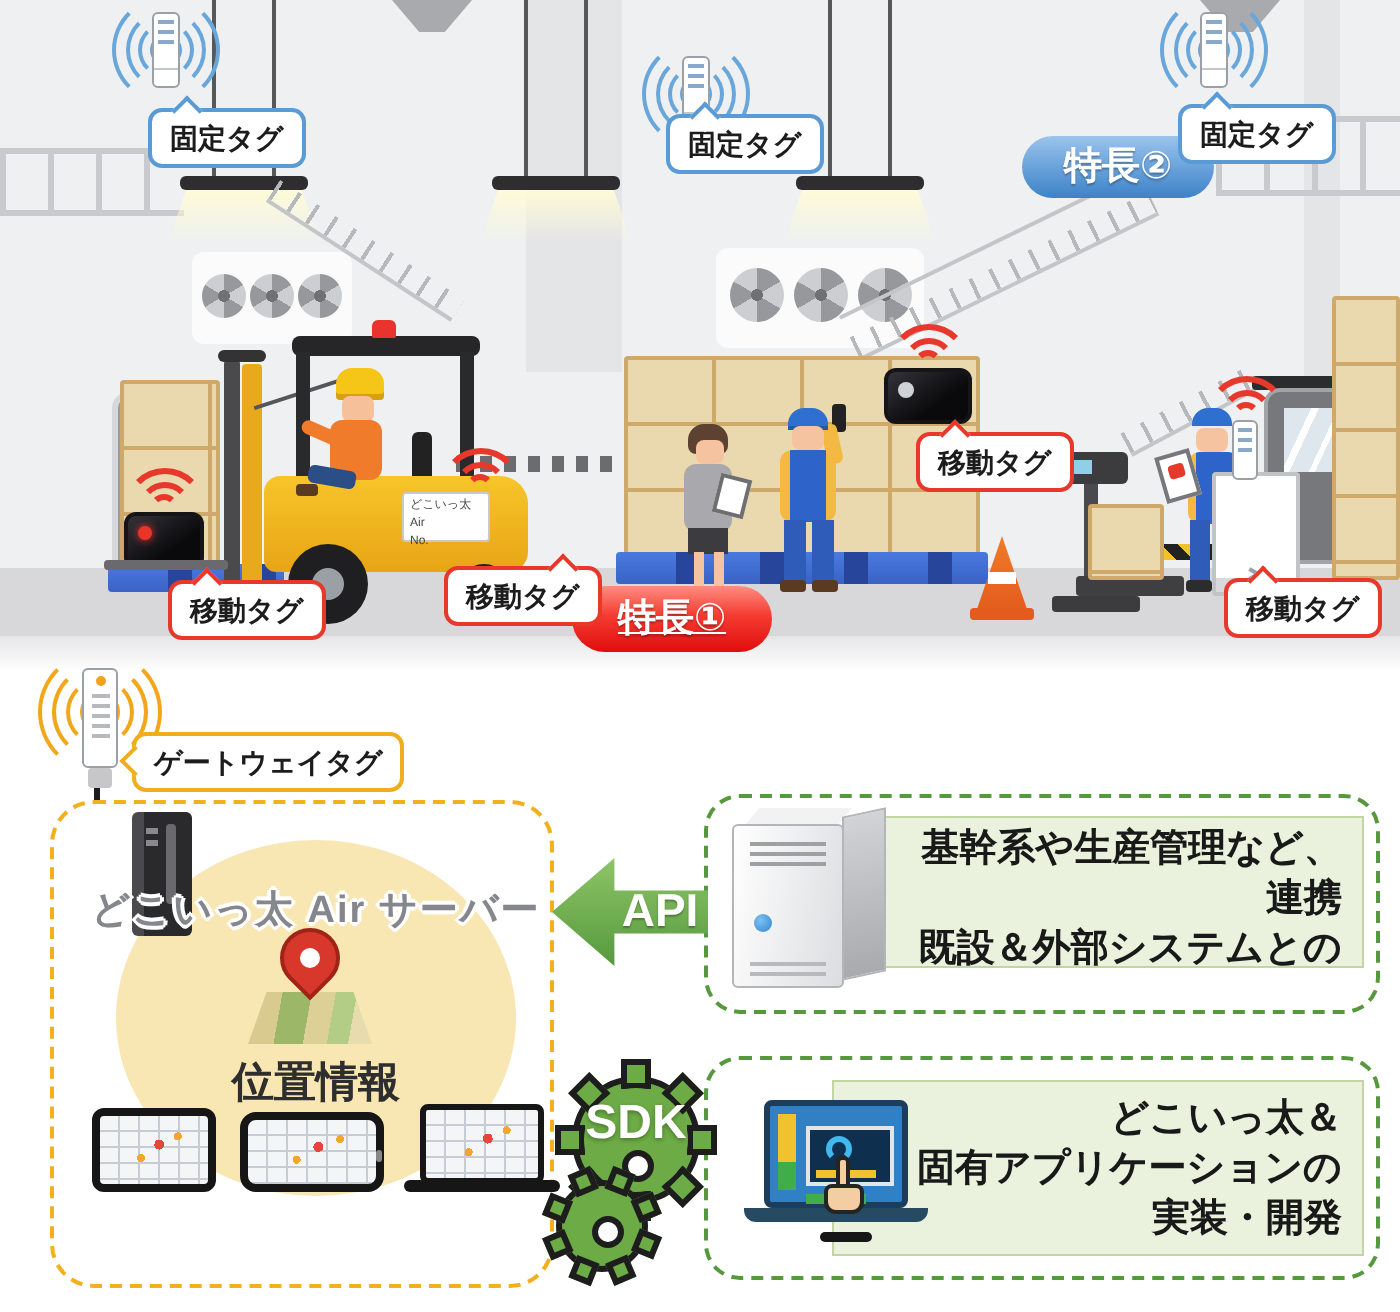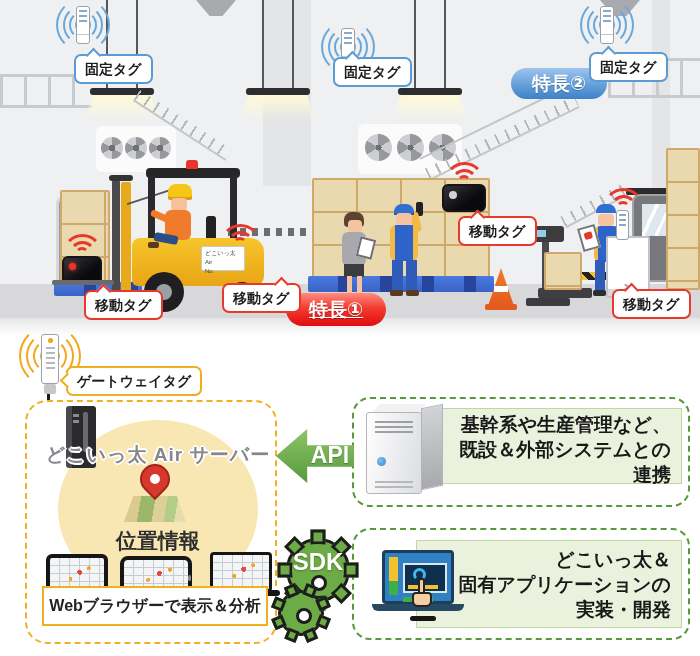--- a/index.html
+++ b/index.html
@@ -379,35 +379,34 @@
   </div>
   <div class="abs loc-label" style="left:28px;top:527px;width:260px;">位置情報</div>
 
   <div class="abs mapscr" style="left:46px;top:554px;width:62px;height:42px;border:4px solid #161616;border-radius:6px;z-index:6;"></div>
   <div class="abs mapscr" style="left:120px;top:556px;width:72px;height:40px;border:4px solid #161616;border-radius:8px;z-index:6;">
     <span class="abs" style="right:-3px;top:15px;width:3px;height:6px;background:#888;border-radius:2px;"></span>
   </div>
   <div class="abs mapscr" style="left:210px;top:552px;width:62px;height:40px;border:3px solid #161616;border-radius:4px;z-index:6;"></div>
   <div class="abs" style="left:202px;top:590px;width:78px;height:6px;background:#161616;border-radius:3px;z-index:6;"></div>
 
-  <div class="abs web-box" style="left:42px;top:586px;width:226px;height:40px;line-height:36px;"><span>Webブラウザーで表示＆分析</span></div>
 
   <div class="abs api-arrow" style="left:276px;top:429px;width:78px;height:54px;">
     <span class="abs" style="left:30px;top:13px;width:48px;text-align:center;color:#fff;font-weight:bold;font-size:23px;text-shadow:0 1px 1px rgba(0,0,0,.3);">API</span>
   </div>
   <span class="abs api-bar" style="left:357px;top:434px;width:4px;height:44px;"></span>
   <span class="abs api-bar" style="left:363px;top:436px;width:4px;height:40px;"></span>
   <span class="abs api-bar" style="left:369px;top:438px;width:4px;height:36px;"></span>
 
   <div class="abs dash-grn" style="left:352px;top:397px;width:338px;height:110px;"></div>
   <div class="abs green-box" style="left:438px;top:408px;width:244px;height:76px;z-index:2;">
     <div class="gr-text" style="top:3px;">
       <div>基幹系や生産管理など、</div>
+      <div>連携</div>
       <div>既設＆外部システムとの</div>
-      <div>連携</div>
     </div>
   </div>
   <div class="abs" style="left:366px;top:400px;width:86px;height:100px;z-index:3;">
     <span class="abs" style="left:2px;top:4px;width:58px;height:14px;clip-path:polygon(20% 0,100% 0,80% 100%,0 100%);background:#f2f2f3;"></span>
     <span class="abs" style="left:55px;top:6px;width:22px;height:82px;background:linear-gradient(#d2d3d6,#a9aaad);transform:skewY(-12deg);border:1px solid #b4b5b8;"></span>
     <span class="abs" style="left:0;top:12px;width:56px;height:82px;background:linear-gradient(100deg,#ffffff,#dcdde0);border:1px solid #b4b5b8;border-radius:3px;">
       <span class="abs" style="left:8px;top:8px;right:8px;height:2px;background:#9fa0a3;"></span>
       <span class="abs" style="left:8px;top:13px;right:8px;height:2px;background:#9fa0a3;"></span>
       <span class="abs" style="left:8px;top:18px;right:8px;height:2px;background:#9fa0a3;"></span>
       <span class="abs" style="left:10px;top:44px;width:9px;height:9px;border-radius:50%;background:radial-gradient(circle at 35% 35%,#7fc0ef,#2e86d4);"></span>

